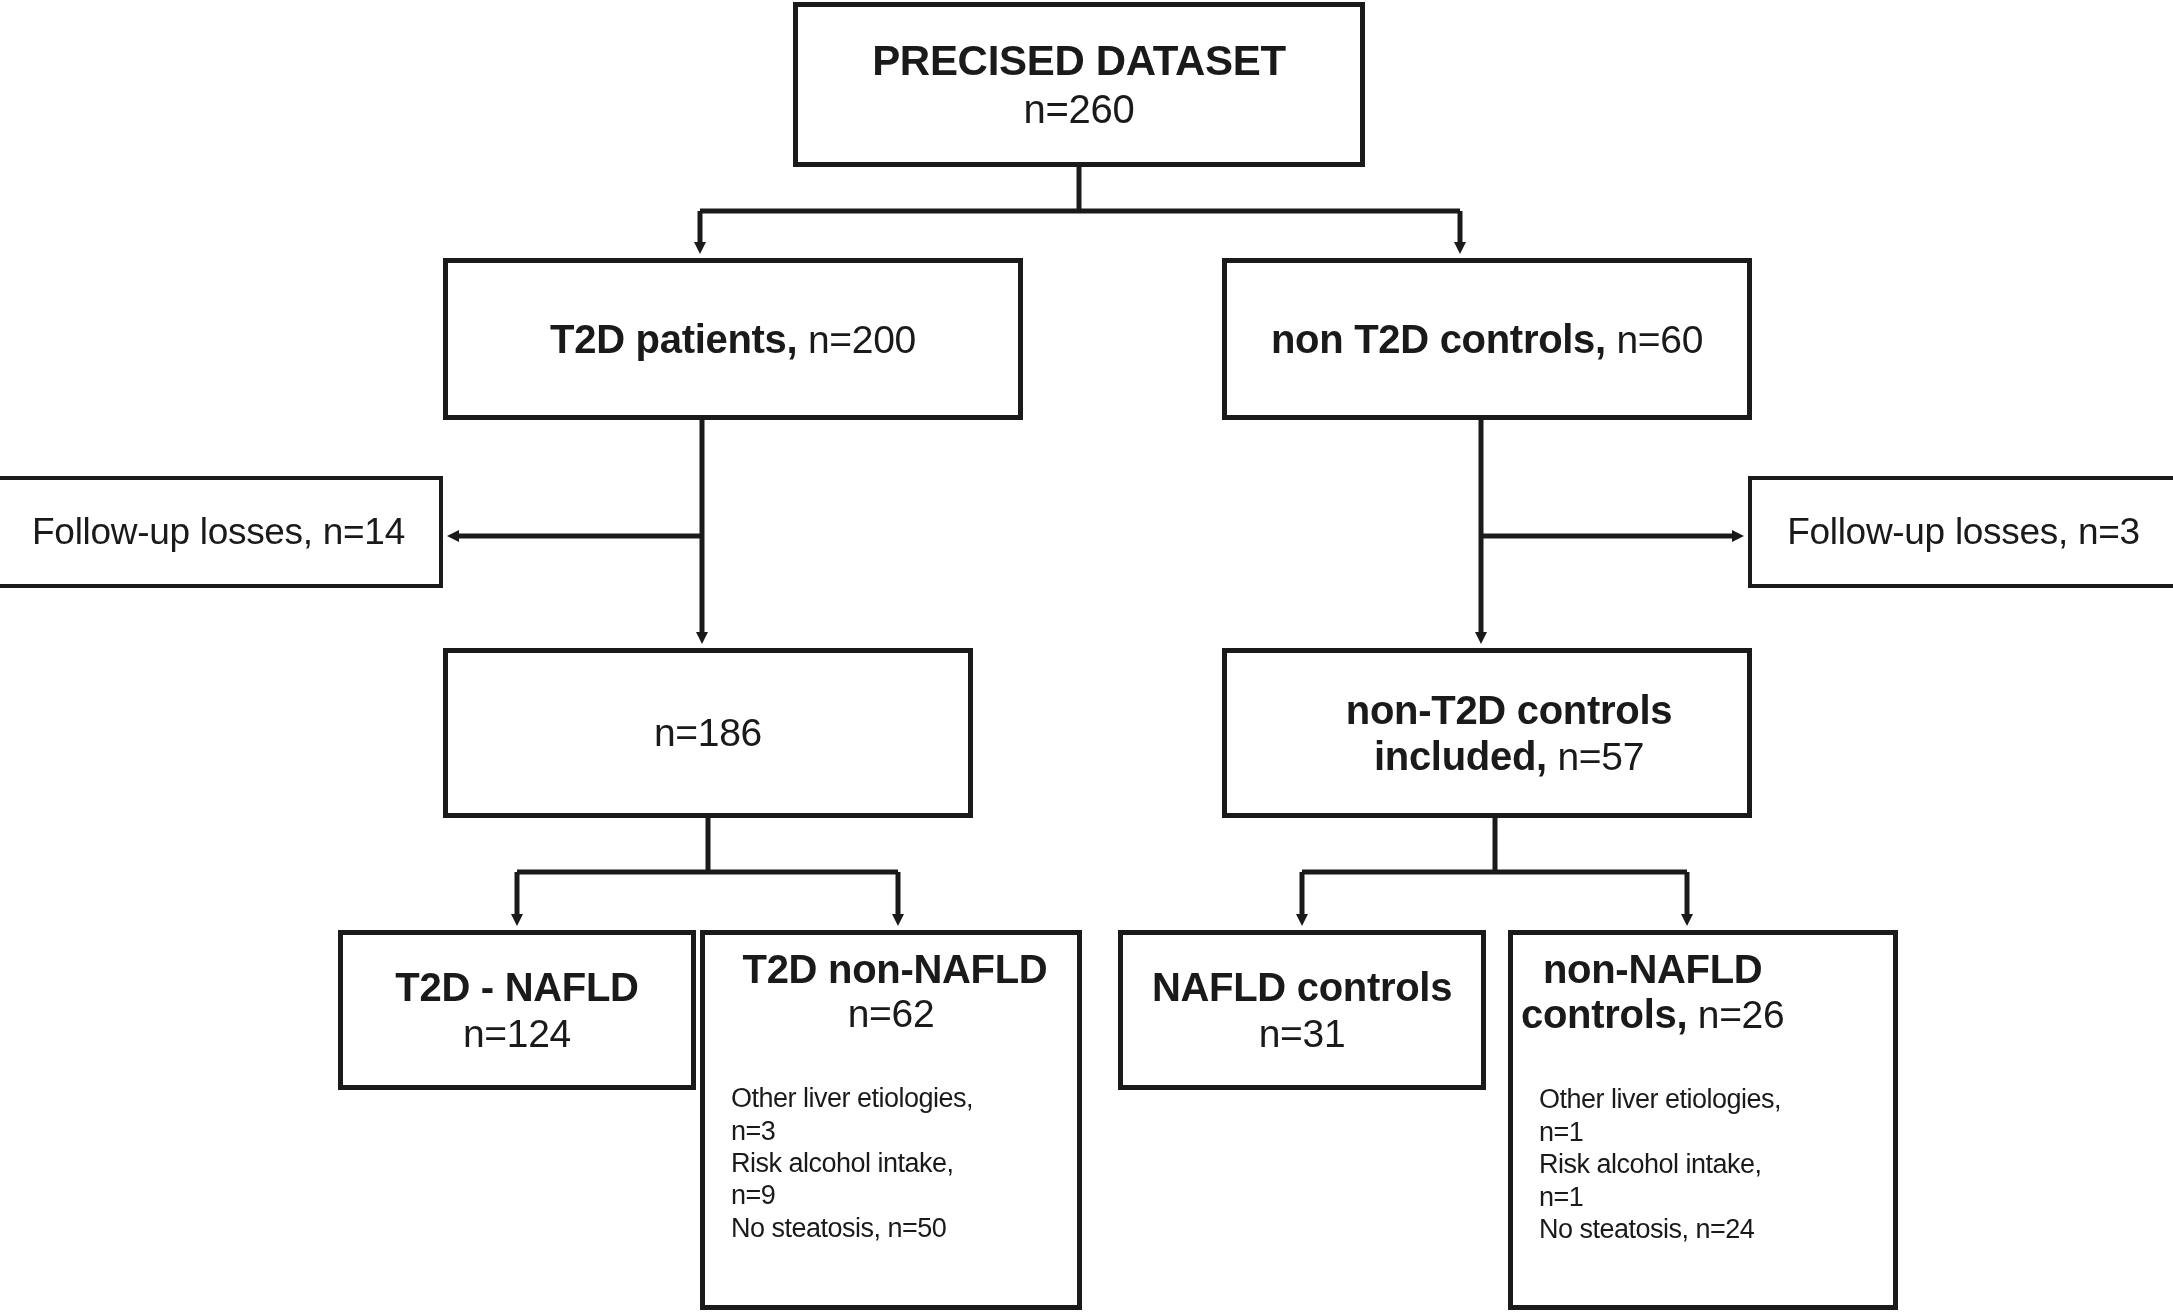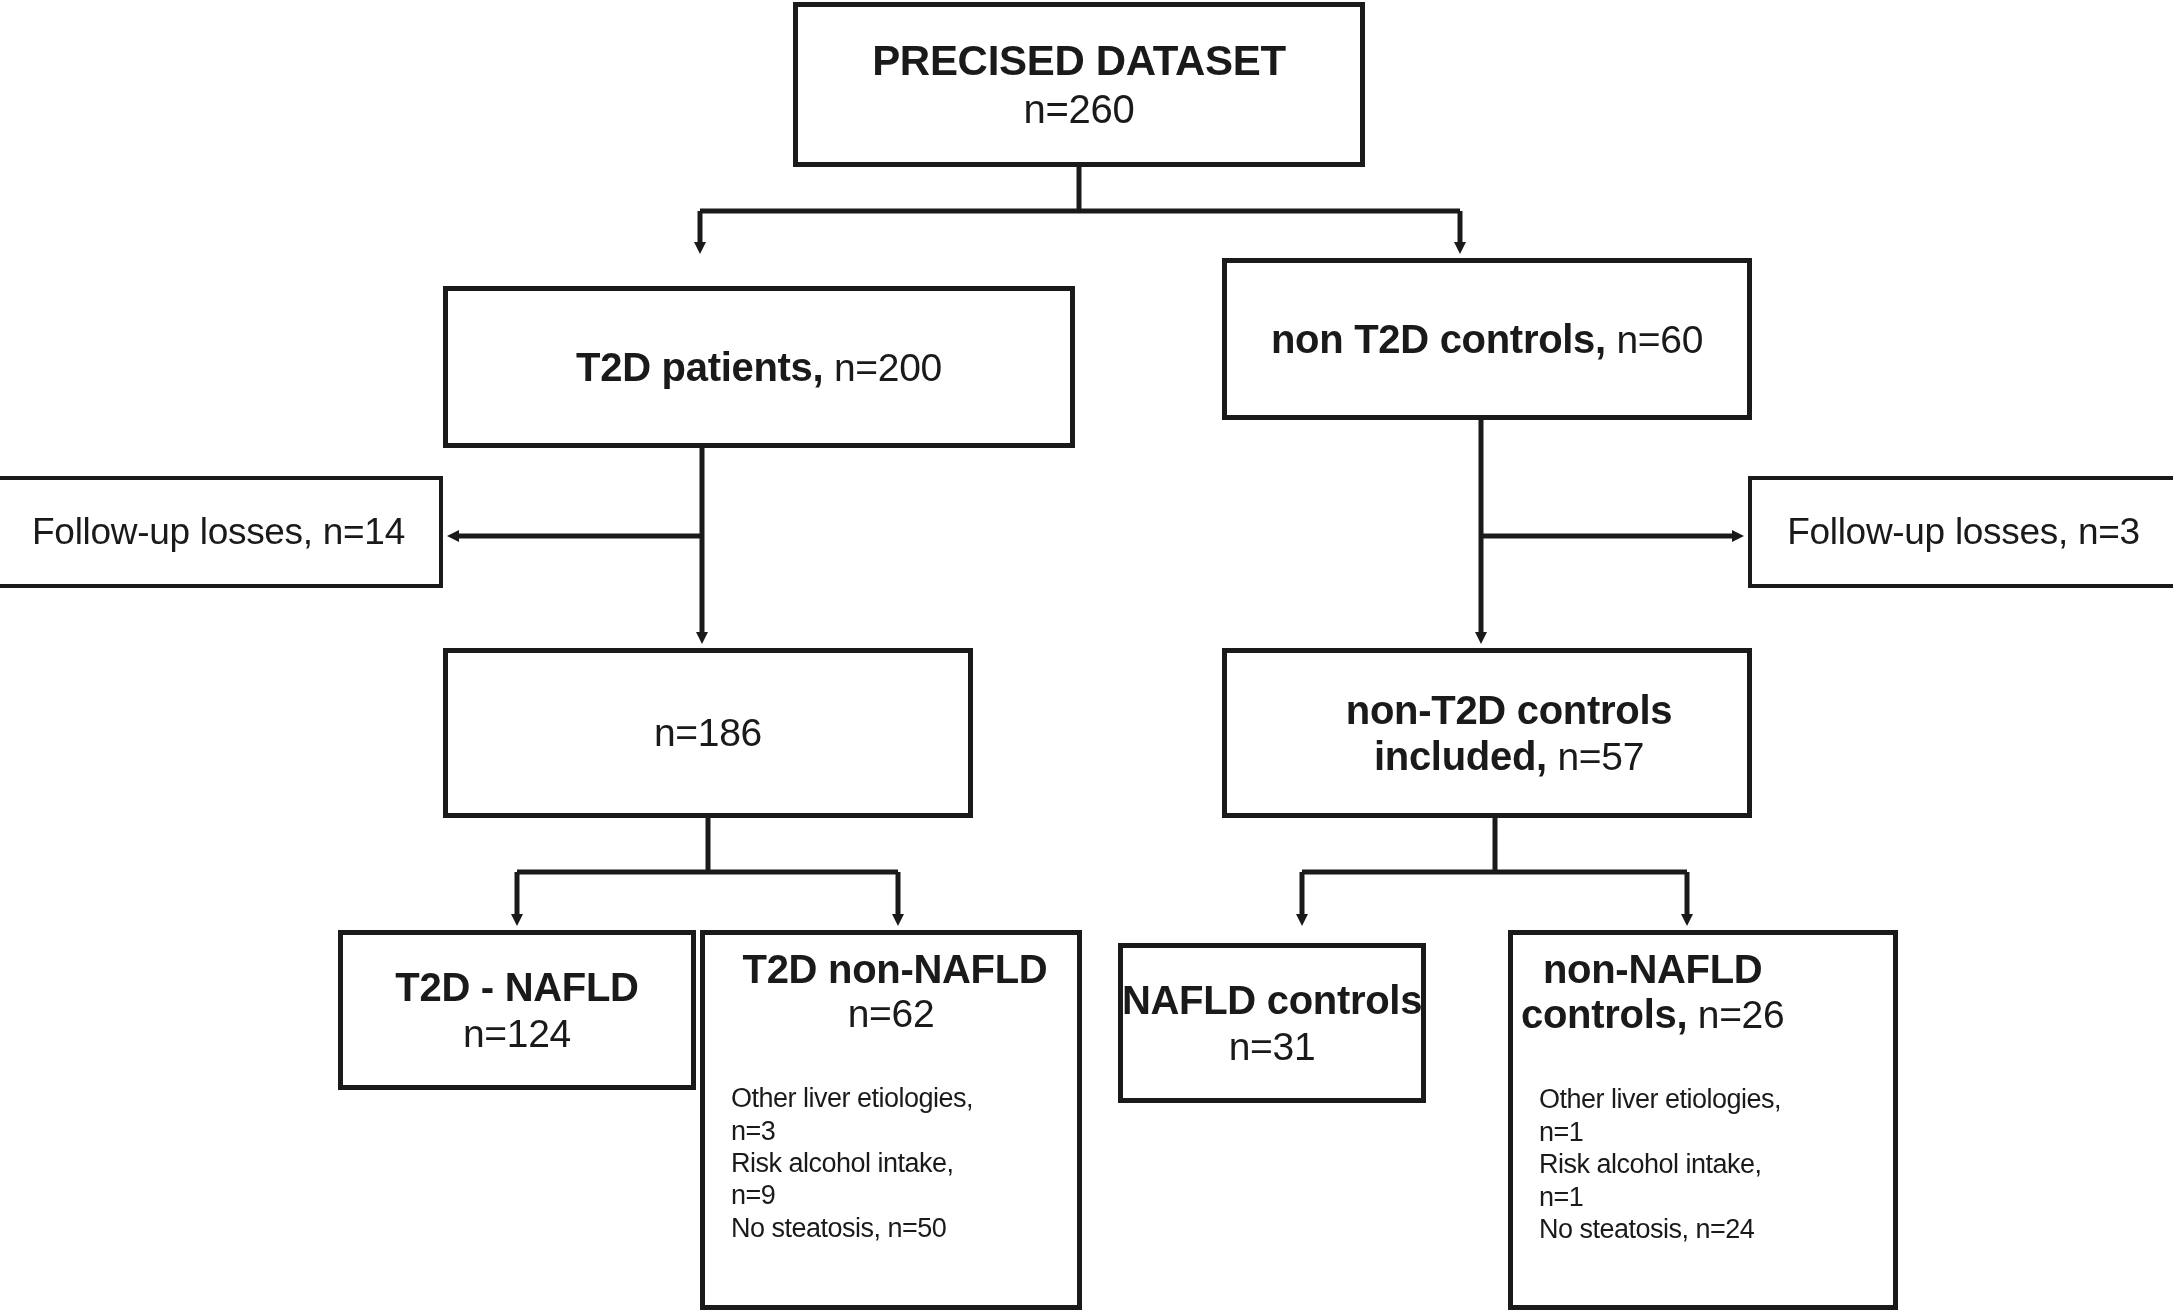--- a/index.html
+++ b/index.html
@@ -58,23 +58,22 @@
 
   
   #n-root {
     left: 793px;  top: 2px;   width: 572px;  height: 165px;
     font-size: 42px;
   }
   #n-root .ttl { font-size: 42px; }
   #n-root .reg { font-size: 40px; }
 
   #n-t2d {
-    left: 443px;  top: 258px; width: 632px;  height: 162px;
-    font-size: 40px;
-    margin-top: 28px;
+    left: 443px;  top: 258px; width: 580px;  height: 162px;
+    font-size: 40px;
   }
   #n-ctrl {
     left: 1222px; top: 258px; width: 530px;  height: 162px;
     font-size: 40px;
   }
   #n-t2d .ttl, #n-ctrl .ttl { font-size: 40px; }
   #n-t2d .reg, #n-ctrl .reg { font-size: 39px; }
 
   #n-lossL {
     left: -6px;   top: 476px; width: 449px;  height: 112px;
@@ -99,23 +98,22 @@
   #n-t2dinc .reg, #n-ctrlinc .reg { font-size: 39px; }
 
   #n-t2dnafld {
     left: 338px;  top: 930px; width: 358px;  height: 160px;
     font-size: 40px;
   }
   #n-t2dnafld .ttl { font-size: 40px; }
   #n-t2dnafld .reg { font-size: 39px; }
 
   #n-nafldctrl {
-    left: 1118px; top: 930px; width: 308px;  height: 160px;
-    font-size: 40px;
-    margin-top: 13px;
+    left: 1118px; top: 930px; width: 368px;  height: 160px;
+    font-size: 40px;
   }
   #n-nafldctrl .ttl { font-size: 40px; }
   #n-nafldctrl .reg { font-size: 39px; }
 
   #n-t2dnon {
     left: 700px;  top: 930px; width: 382px;  height: 380px;
     justify-content: flex-start;
     align-items: stretch;
     padding: 12px 0 0 0;
   }

